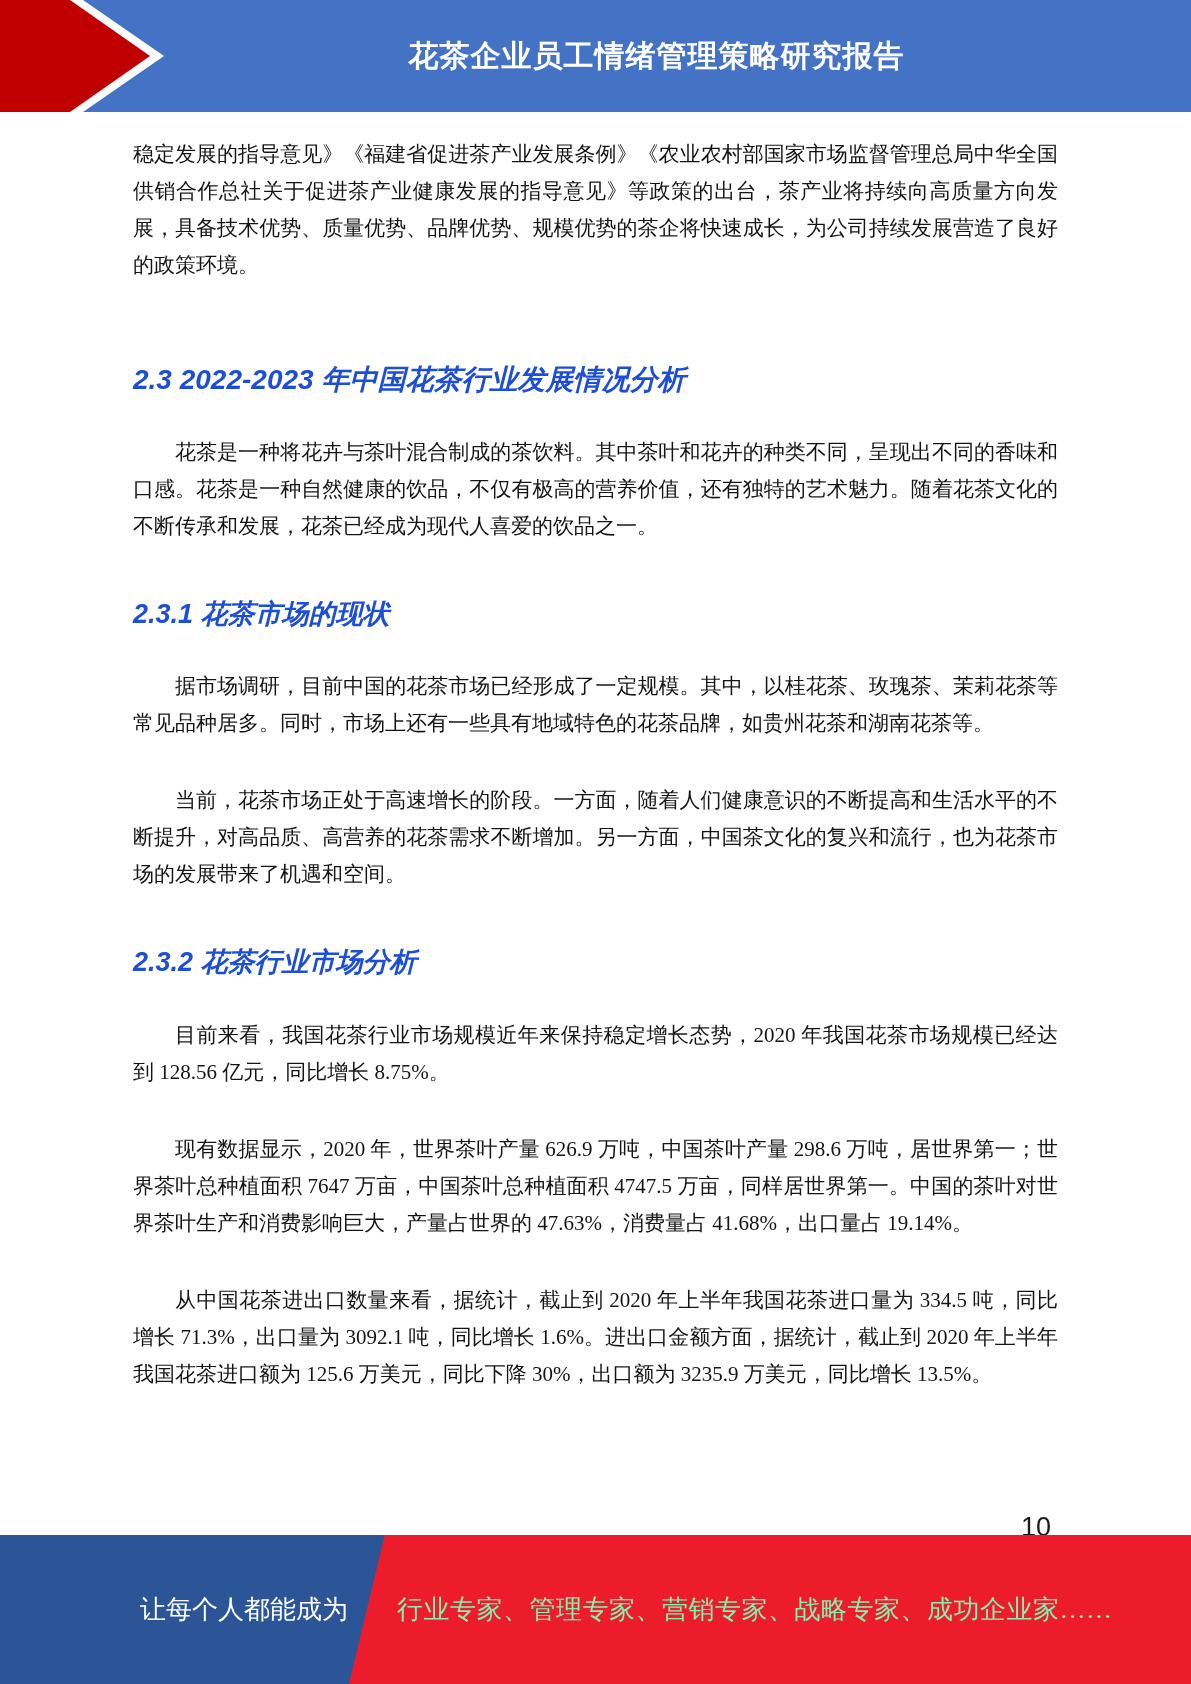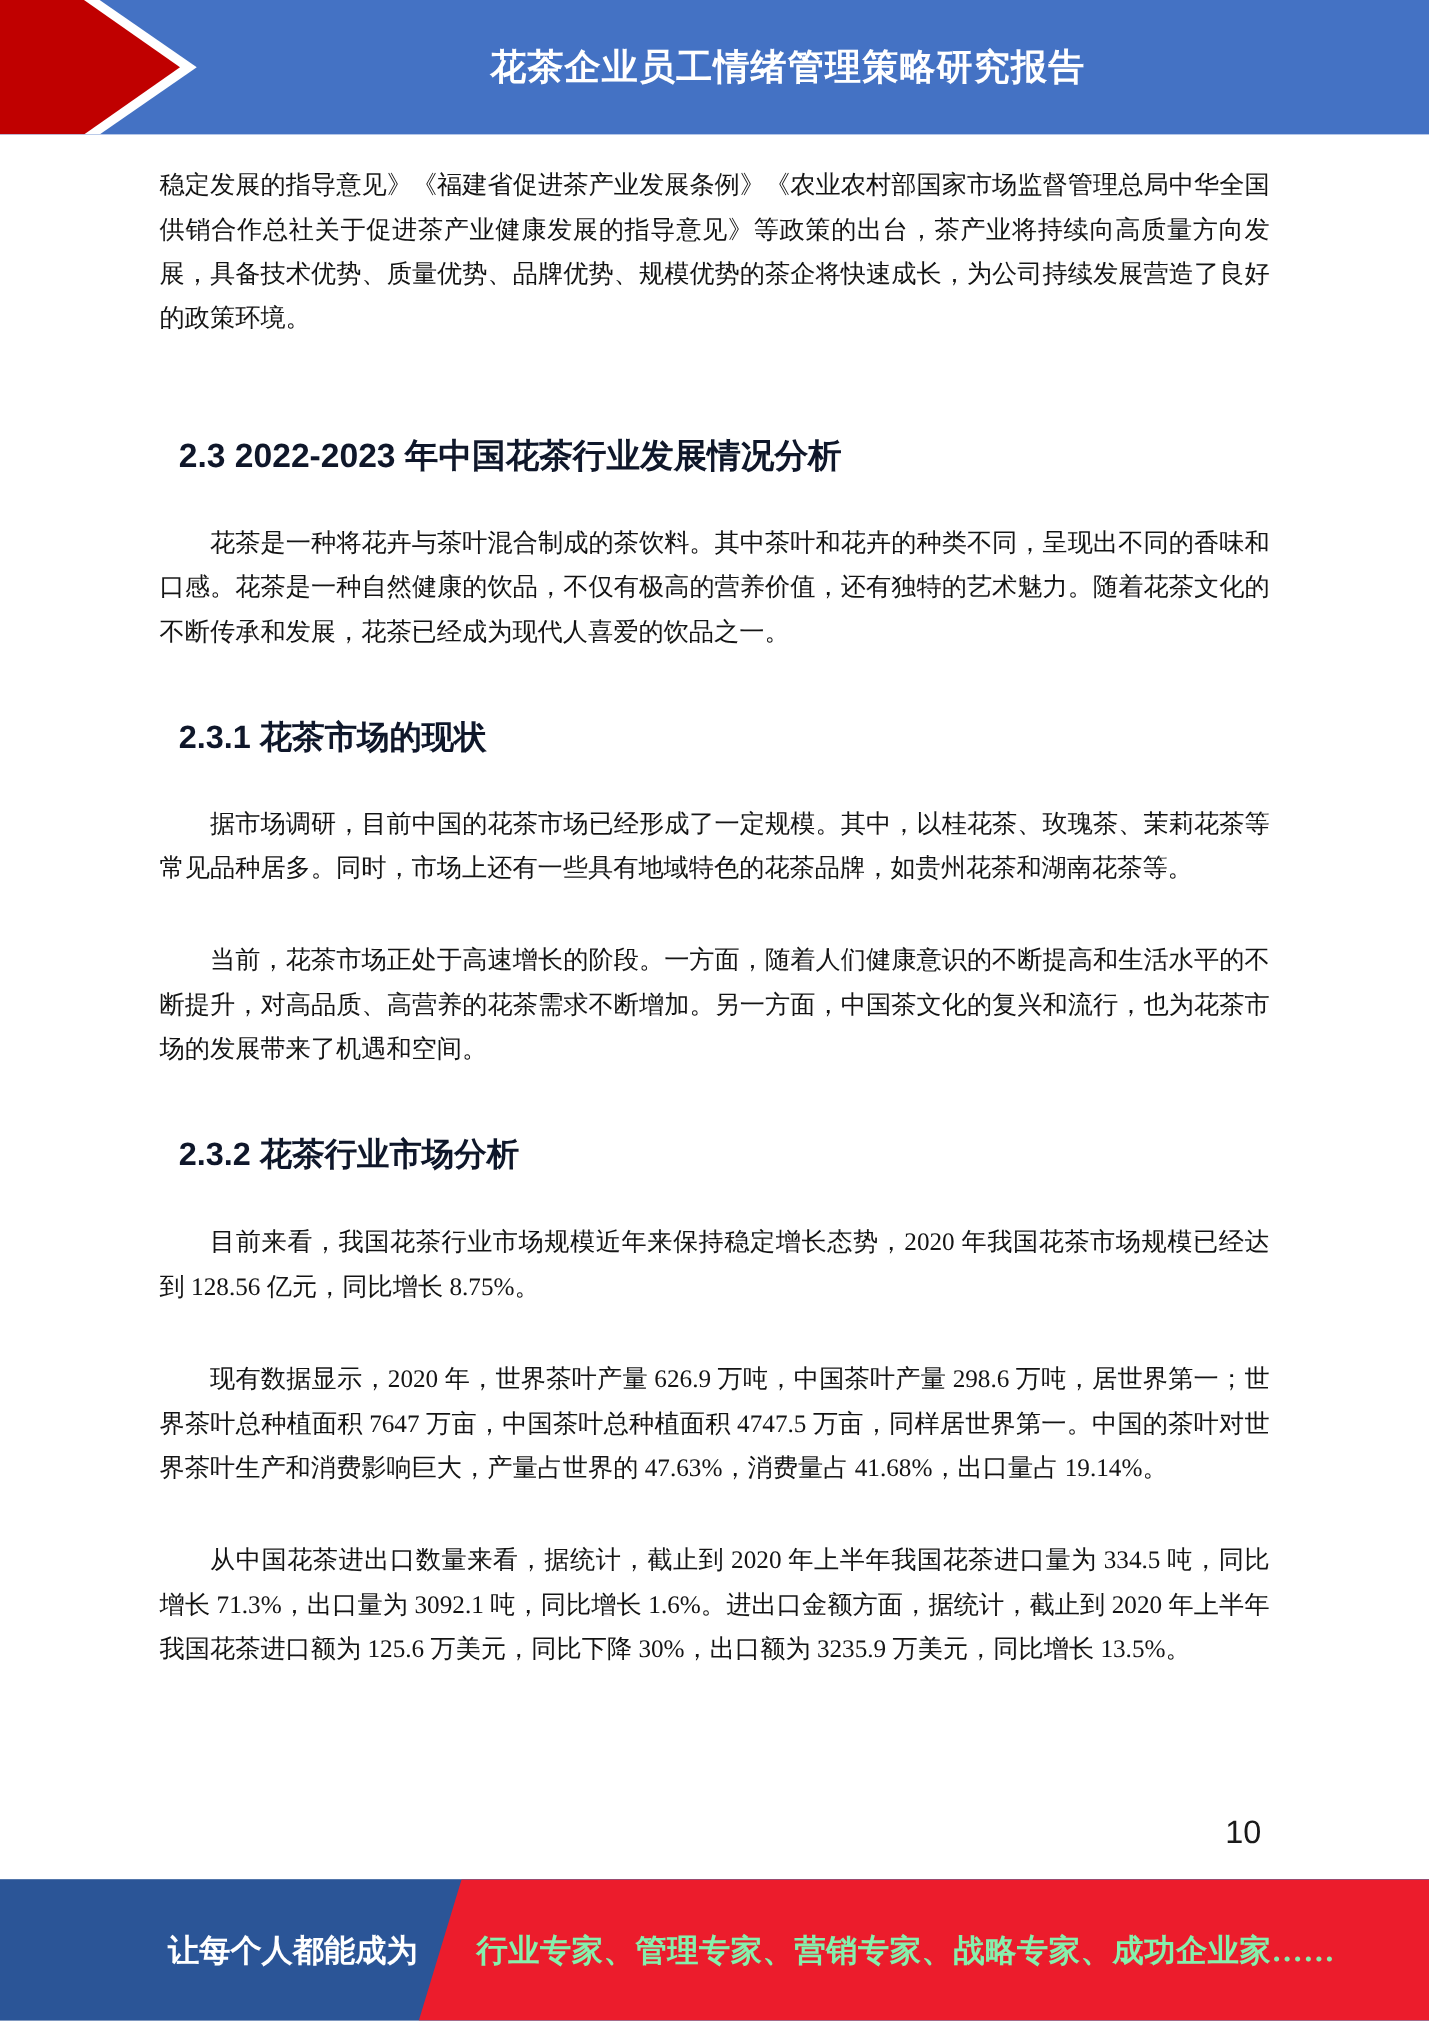--- a/index.html
+++ b/index.html
@@ -60,23 +60,24 @@
     margin: 40px 0 0 0;
     text-indent: 2em;
   }
   .para.no-indent {
     text-indent: 0;
     margin-top: 0;
   }
   .h-main, .h-sub {
     font-family: "Liberation Sans", "DejaVu Sans", sans-serif;
     font-weight: bold;
-    color: #0f172a;
-    margin: 16px;
+    color: #1d4ed8;
+    margin: 0;
     line-height: 1.3;
+    font-style: italic;
   }
   .h-main {
     font-size: 28px;
     margin-top: 78px;
   }
   .h-sub {
     font-size: 27px;
     margin-top: 52px;
   }
   .h-main + .para, .h-sub + .para {
@@ -91,23 +92,22 @@
     font-family: "Liberation Sans", "DejaVu Sans", sans-serif;
     font-size: 27px;
     color: #1a1a1a;
     text-align: right;
   }
 
   
   .footer {
     position: absolute;
     left: 0; bottom: 0;
-    width: 100%; height: 118px;
+    width: 100%; height: 149px;
     background: var(--footer-blue, #2B5597);
-    font-weight: bold;
   }
   .footer-red-band {
     position: absolute;
     left: 0; top: 0;
     width: 100%; height: 100%;
     background: var(--footer-red, #EC1C2C);
     clip-path: polygon(32.3% 0, 100% 0, 100% 100%, 29.3% 100%);
   }
   .footer-left-text {
     position: absolute;

